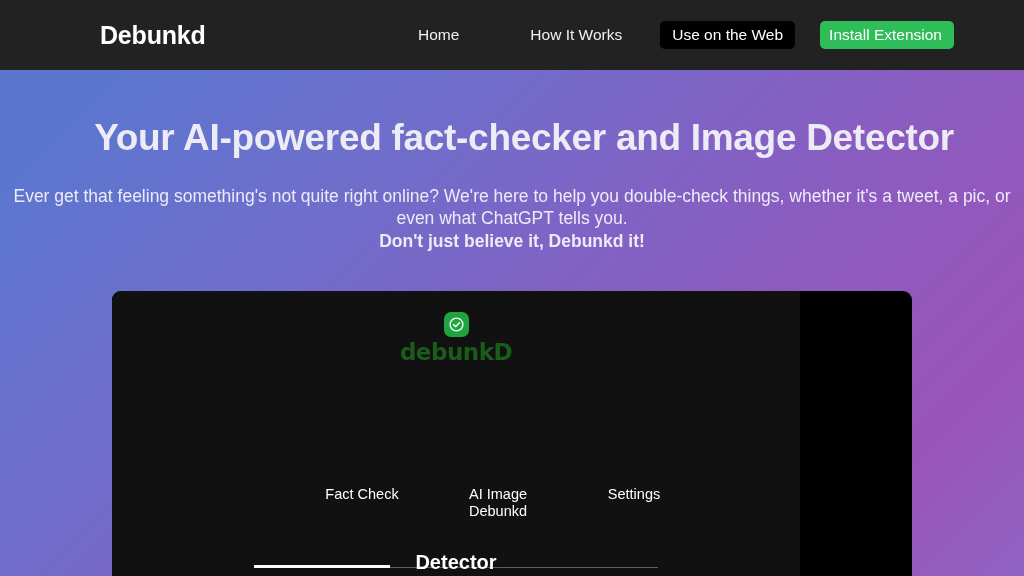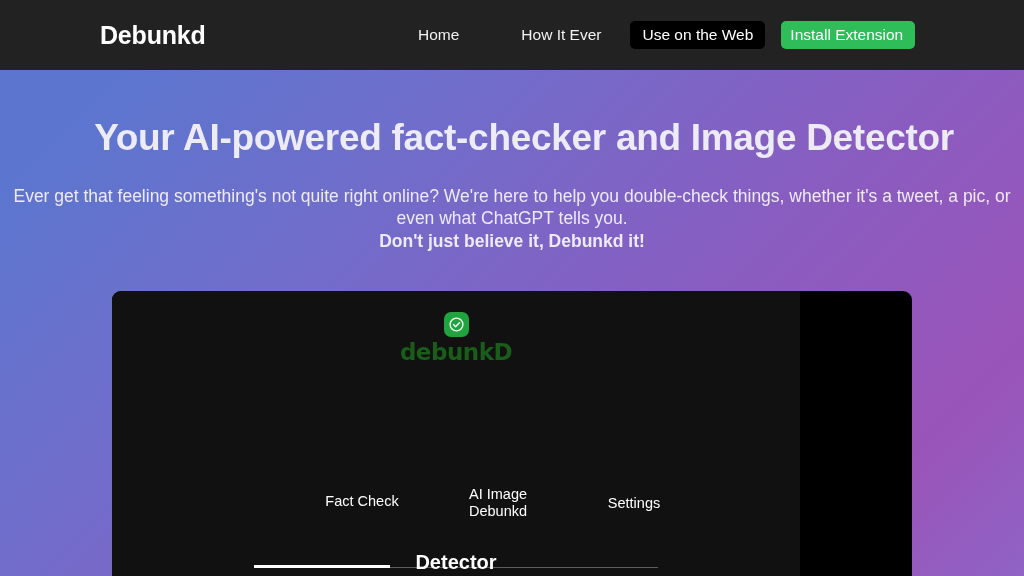--- a/index.html
+++ b/index.html
@@ -46,21 +46,21 @@
     white-space: nowrap;
   }
 
   .nav-links {
     position: absolute;
     left: 418px;
     top: 0;
     height: 70px;
     display: flex;
     align-items: center;
-    gap: 0px;
+    gap: 9px;
   }
 
   .nav-link {
     color: #f1f1f1;
     font-size: 15.5px;
     text-decoration: none;
     white-space: nowrap;
     padding: 6px 0;
   }
 
@@ -200,21 +200,21 @@
     line-height: 26px;
   }
 
   
   .ext-tabs {
     position: absolute;
     top: 195px;
     left: 0;
     width: 772px;
     display: flex;
-    align-items: flex-end;
+    align-items: flex-start;
     justify-content: center;
   }
 
   .ext-tab {
     position: relative;
     color: #ffffff;
     font-size: 14.5px;
     line-height: 17px;
     text-align: center;
     padding-bottom: 20px;
@@ -259,21 +259,21 @@
 </head>
 <body>
 
 <div class="page">
 
   <div class="navbar">
     <div class="brand">Debunkd</div>
 
     <div class="nav-links">
       <a href="#" class="nav-link home">Home</a>
-      <a href="#" class="nav-link how">How It Ever</a>
+      <a href="#" class="nav-link how">How It Works</a>
       <button class="nav-btn web">Use on the Web</button>
       <button class="nav-btn install">Install Extension</button>
     </div>
   </div>
 
   <div class="hero">
     <div class="hero-inner">
 
       <h1 class="hero-title">Your AI-powered fact-checker and Image Detector</h1>
 

